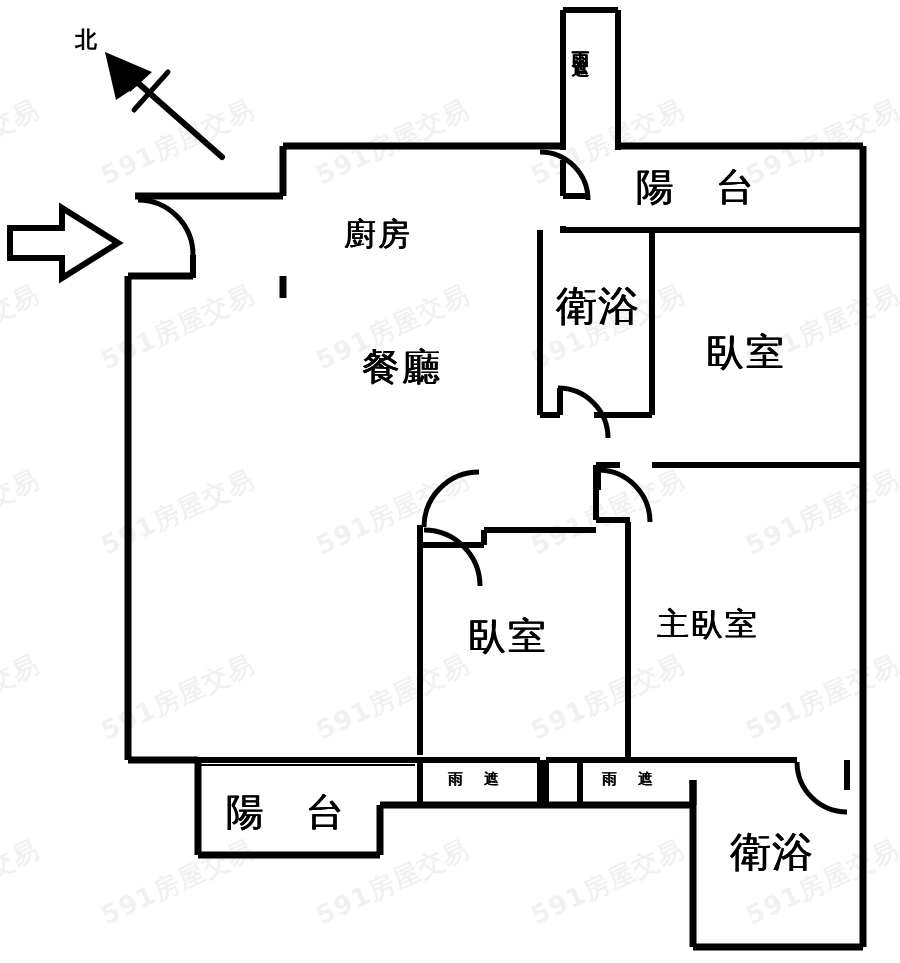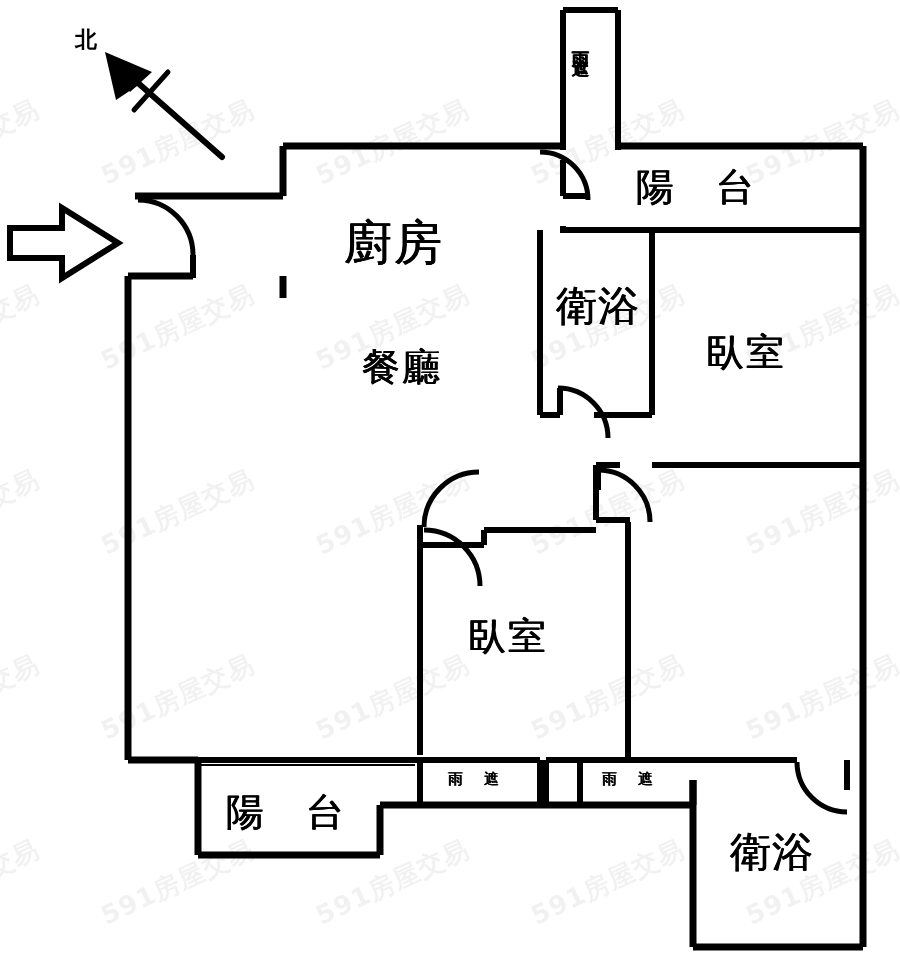--- a/index.html
+++ b/index.html
@@ -27,21 +27,21 @@
   }
   .room-label {
     position: absolute;
     color: #000000;
     font-weight: normal;
     white-space: nowrap;
     line-height: 1;
     font-family: "DejaVu Sans", "Liberation Sans", sans-serif;
     text-shadow: 0.5px 0 0 #000, -0.5px 0 0 #000;
   }
-  .lbl-xl { font-size: 48px; letter-spacing: 2px; }
+  .lbl-xl { font-size: 32px; letter-spacing: 2px; }
   .lbl-lg { font-size: 38px; letter-spacing: 2px; }
   .lbl-md { font-size: 41px; letter-spacing: 1px; }
   .lbl-xs { font-size: 15px; letter-spacing: 3px; font-weight: normal; }
   .lbl-vert {
     font-size: 17px;
     writing-mode: vertical-rl;
     letter-spacing: 8px;
     font-weight: bold;
   }
   .compass-label {
@@ -260,20 +260,21 @@
 
   <div class="room-label lbl-lg" style="left:636px; top:168px;">陽　台</div>
 
   <div class="room-label lbl-md" style="left:556px; top:286px;">衛浴</div>
 
   <div class="room-label lbl-lg" style="left:706px; top:333px;">臥室</div>
 
 
   <div class="room-label lbl-lg" style="left:468px; top:617px;">臥室</div>
 
+  <div class="room-label lbl-xl" style="left:657px; top:608px;">主臥室</div>
 
   <div class="room-label lbl-xs" style="left:448px; top:772px;">雨　遮</div>
 
   <div class="room-label lbl-xs" style="left:602px; top:772px;">雨　遮</div>
 
   <div class="room-label lbl-lg" style="left:226px; top:793px;">陽　台</div>
 
   <div class="room-label lbl-md" style="left:730px; top:832px;">衛浴</div>
 
 </div>

